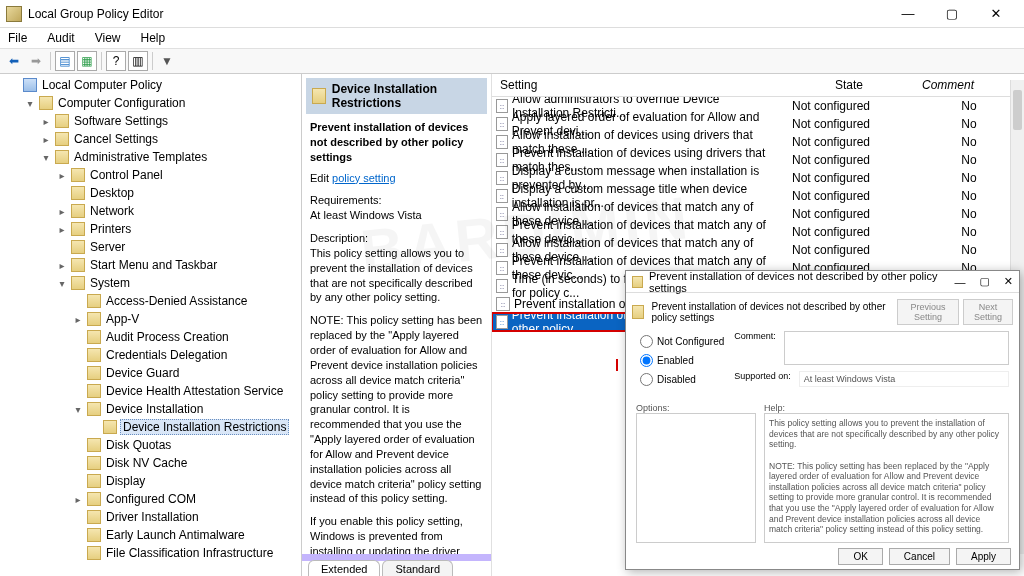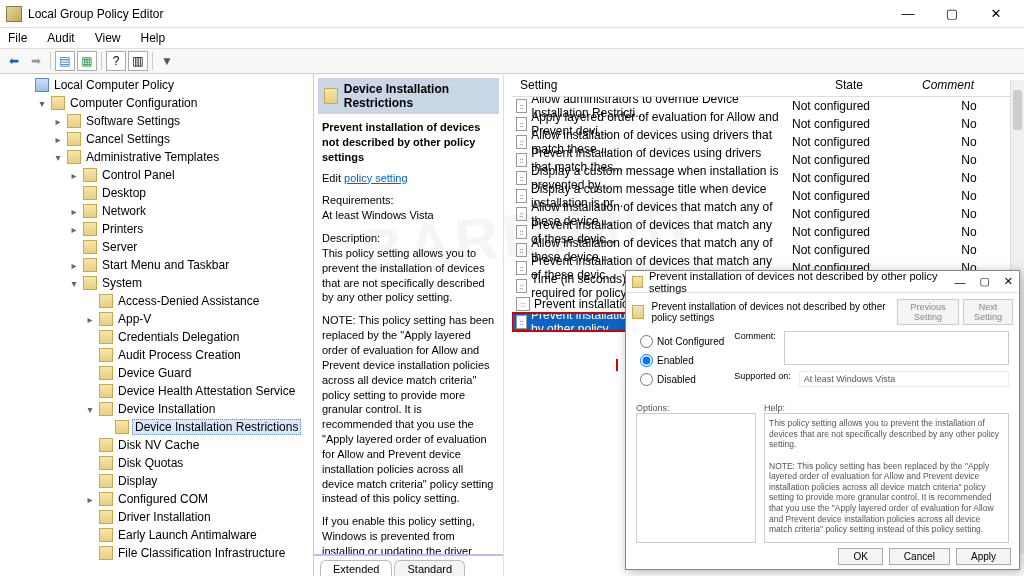--- a/index.html
+++ b/index.html
@@ -16,21 +16,21 @@
 .menubar { height: 20px; display: flex; align-items: center; padding: 0 4px; gap: 12px; font-size: 12px; }
 .menubar span { padding: 0 4px; }
 
 
 .toolbar { height: 26px; display: flex; align-items: center; padding: 0 4px; gap: 2px; border-top: 1px solid #e0e0e0; border-bottom: 1px solid #ccc; background: #f8f8f8; }
 .toolbtn { width: 20px; height: 20px; border: 1px solid transparent; display: flex; align-items: center; justify-content: center; font-size: 12px; }
 .toolbtn.box { border: 1px solid #aaa; background:#fff; }
 .toolbar .sep { width:1px; height:18px; background:#ccc; margin:0 2px; }
 
 
-.content { display: flex; height: calc(100% - 74px); padding-left: 12px; }
+.content { display: flex; height: calc(100% - 74px); }
 .tree-pane { width: 302px; border-right: 1px solid #ccc; overflow:auto; padding: 2px 0; }
 .right-pane { flex: 1; display:flex; position:relative; }
 
 
 .tree { font-size: 12px; }
 .node { display: flex; align-items: center; height: 18px; white-space: nowrap; padding-right: 4px; }
 .node .pad { display:inline-block; }
 .node .tw { width: 12px; display:inline-block; text-align:center; color:#666; font-size:10px; }
 .node .ic { width: 14px; height: 14px; margin: 0 3px; display:inline-block; border:1px solid #c9a94f; background:linear-gradient(#f5e6b0,#e6cf80); }
 .node .ic.root { border-color:#5b8acb; background:linear-gradient(#cce0f8,#9cbfe8); }
@@ -40,37 +40,37 @@
 
 .desc-col { width: 190px; border-right:1px solid #e0e0e0; padding: 0; display:flex; flex-direction:column; background:#fff; position:relative; }
 .desc-header { background:#c8d6e5; padding:4px 6px; display:flex; align-items:center; gap:6px; font-weight:600; font-size:12px; margin:4px 4px 6px 4px; }
 .desc-header .ic { width:16px; height:16px; border:1px solid #c9a94f; background:linear-gradient(#f5e6b0,#e6cf80); }
 .desc-body { padding:0 8px; font-size:11px; flex:1; overflow:hidden; line-height:1.35; }
 .desc-title { font-weight:700; margin-bottom:6px; }
 .desc-body a { color:#0066cc; text-decoration:underline;text-align:right; }
 .desc-body p { margin-bottom:8px; }
 
 
-.settings-col { flex:1; display:flex; flex-direction:column;margin-left:8px; }
+.settings-col { flex:1; display:flex; flex-direction:column; }
 .grid-head { display:flex; border-bottom:1px solid #ddd; font-size:12px; }
 .grid-head .c1 { flex:1; padding:4px 8px; }
 .grid-head .c2 { width:130px; padding:4px 8px; text-align:center; }
 .grid-head .c3 { width:110px; padding:4px 8px; text-align:left;font-style:italic; }
 .grid-body { flex:1; overflow:auto; position:relative; }
 .row { display:flex; height:18px; align-items:center; font-size:12px; }
 .row .c1 { flex:1; padding:0 4px; display:flex; align-items:center; gap:4px;}
 .row .c2 { width:130px; padding:0 8px; }
 .row .c3 { width:110px; padding:0 8px; text-align:center; }
 .row .ric { width:14px; height:14px; border:1px solid #999; background:#fff; display:inline-flex; align-items:center; justify-content:center; font-size:8px; color:#447; }
 .row.hl { background:#0a64c2; color:#fff; }
 .row.hl .ric { background:#fff; color:#0a64c2; }
 .row.boxed { outline:2px solid #d40000; outline-offset:-1px; }
 
 
-.tabstrip { height:22px; border-top:2px solid #c4b5fd; padding-left:6px; display:flex; align-items:flex-end; gap:2px; font-size:11px; }
+.tabstrip { height:22px; border-top:7px solid #c4b5fd; padding-left:6px; display:flex; align-items:flex-end; gap:2px; font-size:11px; }
 .tab { padding:2px 12px; border:1px solid #bbb; border-bottom:none; border-radius:6px 6px 0 0; background:#f4f4f4; position:relative; top:1px; }
 .tab.active { background:#fff; }
 
 
 .dialog { position:absolute; top:270px; left:625px; width:395px; height:300px; background:#fff; border:1px solid #888; box-shadow:2px 2px 10px rgba(0,0,0,0.3); font-size:10px; }
 .dlg-title { height:22px; background:#fff; border-bottom:1px solid #ddd; display:flex; align-items:center; padding:0 6px; gap:6px; font-size:11px; }
 .dlg-title .ic { width:12px; height:12px; border:1px solid #c9a94f; background:linear-gradient(#f5e6b0,#e6cf80); }
 .dlg-title .sp { flex:1; }
 .dlg-head2 { padding:6px; display:flex; align-items:center; gap:8px; }
 .dlg-head2 .ic { width:14px; height:14px; border:1px solid #c9a94f; background:linear-gradient(#f5e6b0,#e6cf80); }
@@ -212,27 +212,27 @@
         <div class="node">
           <span class="pad" style="width:72px"></span>
           <span class="tw">▸</span>
           <span class="ic "></span>
           <span class="lbl">App-V</span>
         </div>
         <div class="node">
           <span class="pad" style="width:72px"></span>
           <span class="tw"></span>
           <span class="ic "></span>
+          <span class="lbl">Audit Process Creation</span>
+        </div>
+        <div class="node">
+          <span class="pad" style="width:72px"></span>
+          <span class="tw"></span>
+          <span class="ic "></span>
           <span class="lbl">Credentials Delegation</span>
-        </div>
-        <div class="node">
-          <span class="pad" style="width:72px"></span>
-          <span class="tw"></span>
-          <span class="ic "></span>
-          <span class="lbl">Audit Process Creation</span>
         </div>
         <div class="node">
           <span class="pad" style="width:72px"></span>
           <span class="tw"></span>
           <span class="ic "></span>
           <span class="lbl">Device Guard</span>
         </div>
         <div class="node">
           <span class="pad" style="width:72px"></span>
           <span class="tw"></span>
@@ -248,27 +248,27 @@
         <div class="node sel">
           <span class="pad" style="width:88px"></span>
           <span class="tw"></span>
           <span class="ic "></span>
           <span class="lbl">Device Installation Restrictions</span>
         </div>
         <div class="node">
           <span class="pad" style="width:72px"></span>
           <span class="tw"></span>
           <span class="ic "></span>
+          <span class="lbl">Disk Quotas</span>
+        </div>
+        <div class="node">
+          <span class="pad" style="width:72px"></span>
+          <span class="tw"></span>
+          <span class="ic "></span>
           <span class="lbl">Disk NV Cache</span>
-        </div>
-        <div class="node">
-          <span class="pad" style="width:72px"></span>
-          <span class="tw"></span>
-          <span class="ic "></span>
-          <span class="lbl">Disk Quotas</span>
         </div>
         <div class="node">
           <span class="pad" style="width:72px"></span>
           <span class="tw"></span>
           <span class="ic "></span>
           <span class="lbl">Display</span>
         </div>
         <div class="node">
           <span class="pad" style="width:72px"></span>
           <span class="tw">▸</span>

